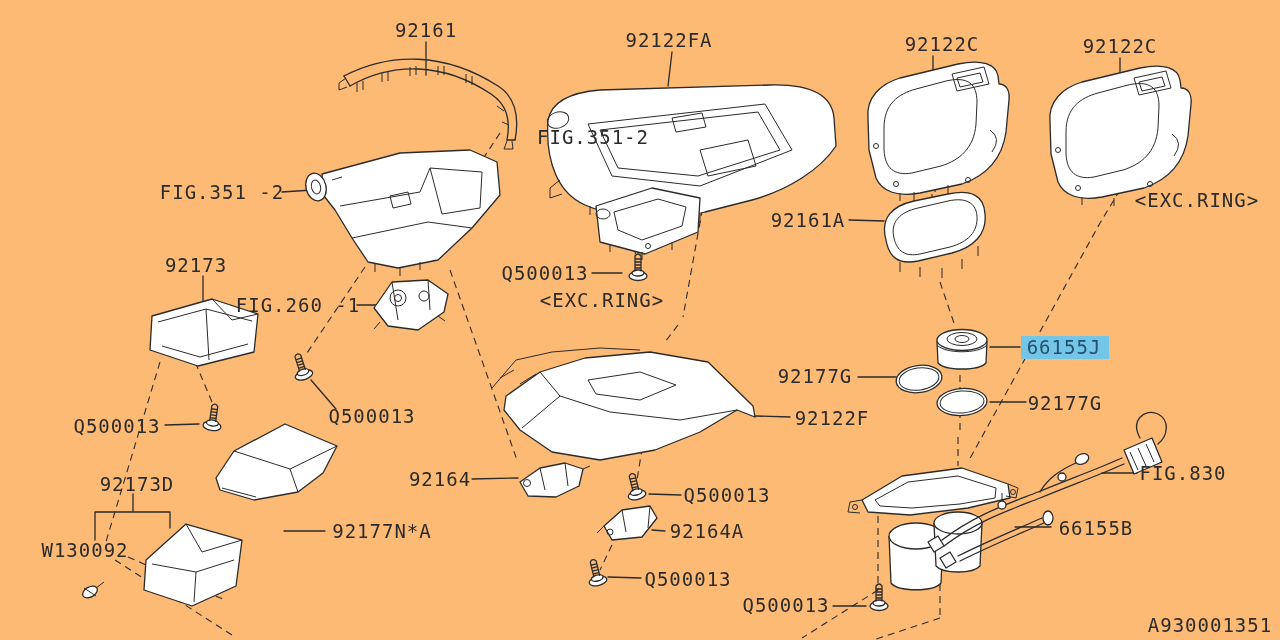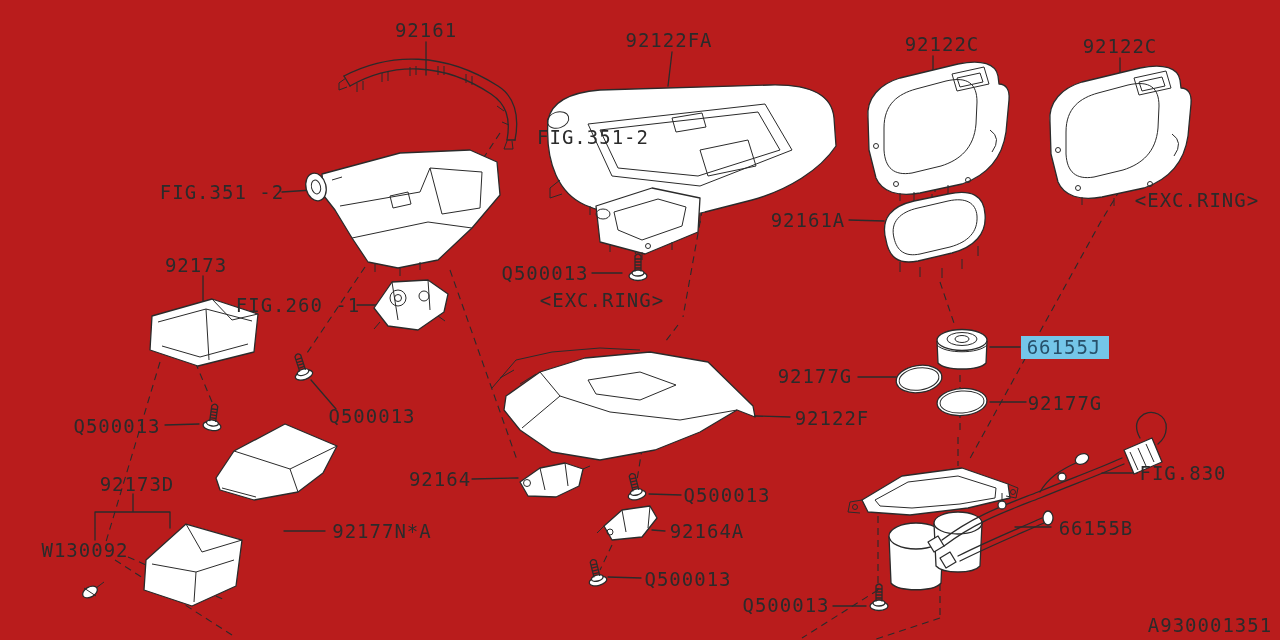--- a/index.html
+++ b/index.html
@@ -1,16 +1,16 @@
 <!DOCTYPE html>
 <html><head>
 <meta charset="utf-8">
 <style>
   html,body{margin:0;padding:0;background:#ffffff;width:1280px;height:640px;overflow:hidden;}
-  .stage{position:relative;width:1280px;height:640px;background:#b91c1c;}
+  .stage{position:relative;width:1280px;height:640px;background:#fdba74;}
   svg{display:block;}
   svg text{
     font-family:"DejaVu Sans Mono","Liberation Mono",monospace;
     font-size:19px;
     letter-spacing:1px;
     fill:#2b2b2b;
     text-anchor:middle;
     dominant-baseline:central;
   }
   .ln{stroke:#2b2b2b;stroke-width:1.3;fill:none;stroke-linecap:round;stroke-linejoin:round;}

